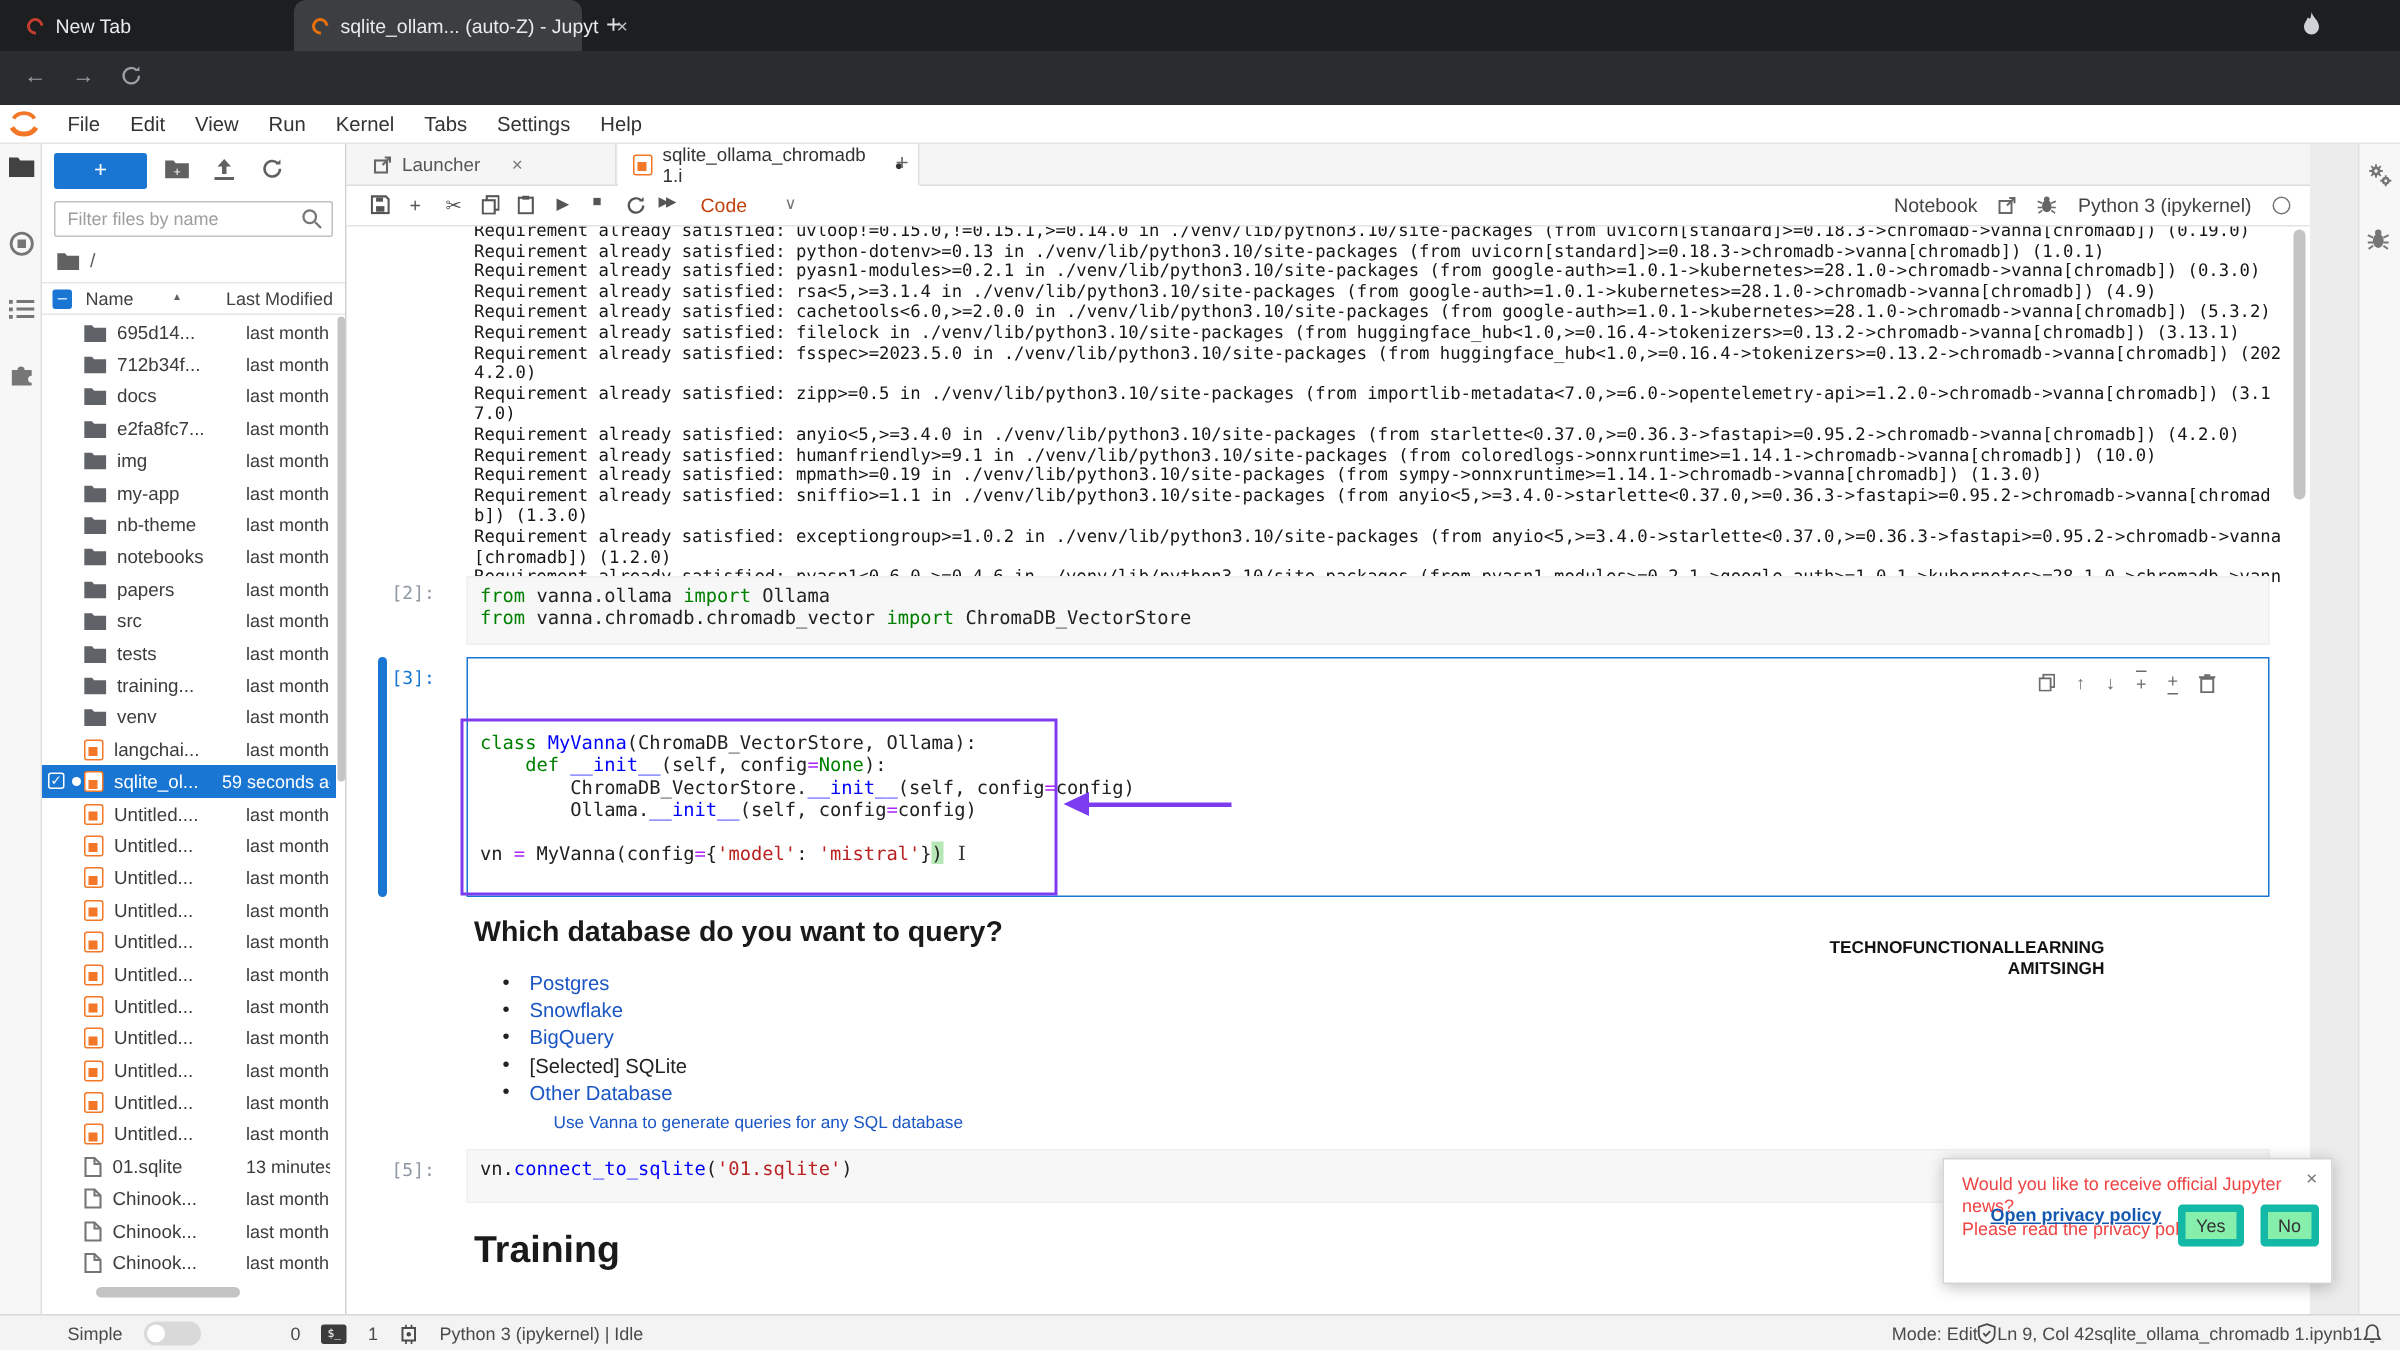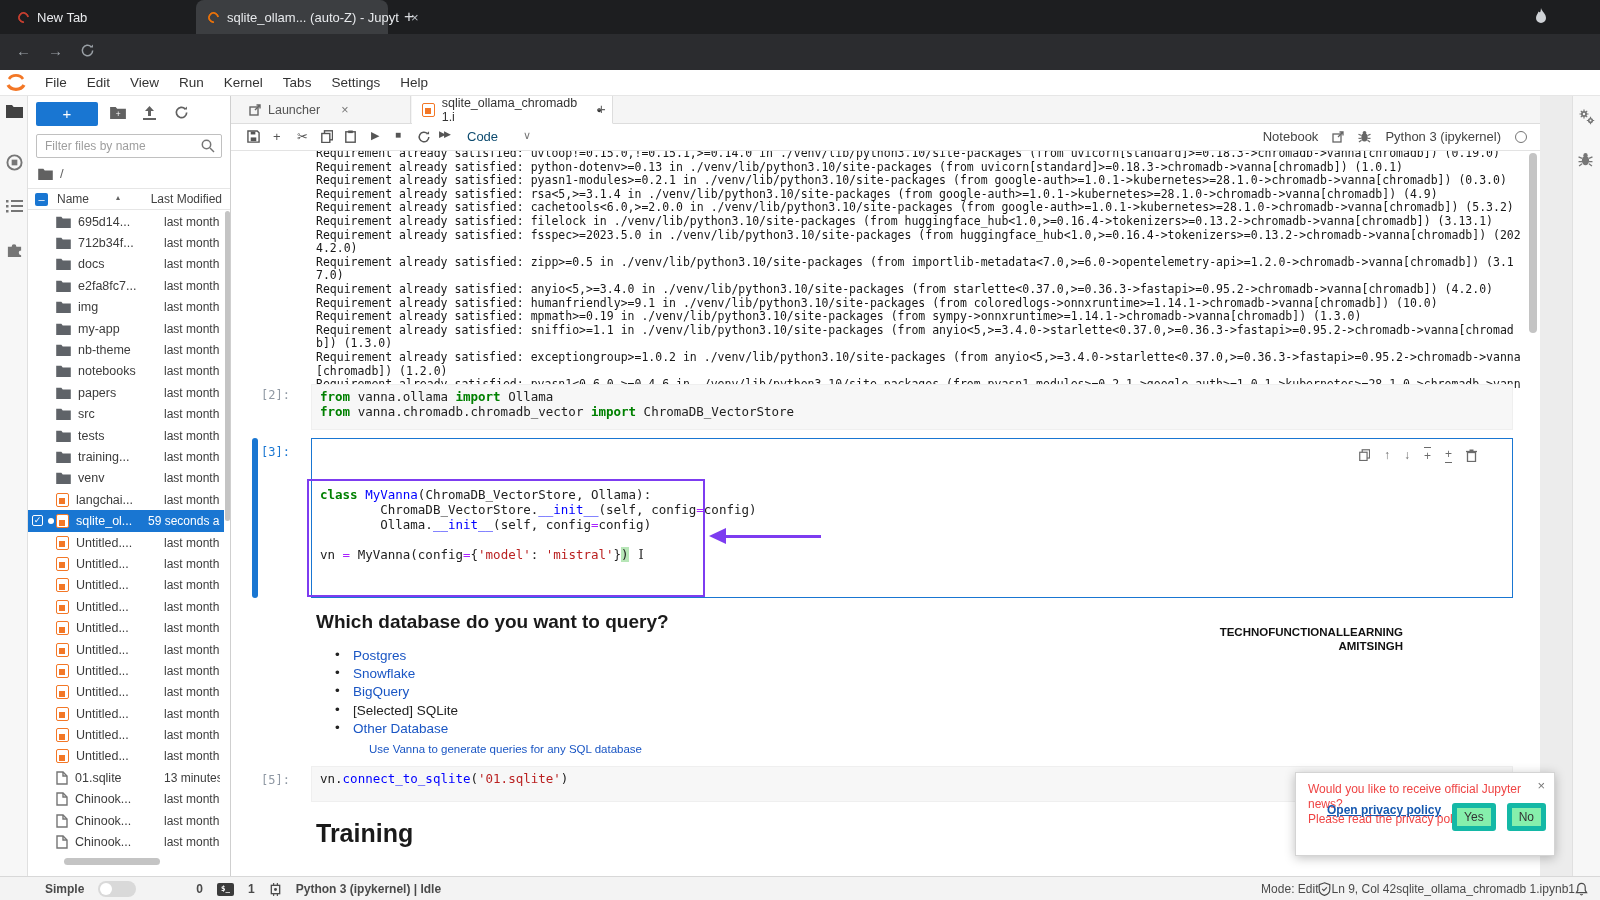--- a/index.html
+++ b/index.html
@@ -84,33 +84,33 @@
           font-size:12.5px; color:#555; padding:0 10px; border-right:1px solid #ddd; }
   .dtab.active { background:#fff; color:#333; border-bottom:1px solid #fff; }
   .dtab .dclose { color:#777; margin-left:14px; }
   .dirty-dot { font-size:9px; color:#333; }
   #dock-plus { position:absolute; left:366px; top:4px; color:#666; font-size:15px; }
 
   
   #nb-toolbar { position:absolute; left:0; top:28px; width:1310px; height:27px; background:#fff;
                 border-bottom:1px solid #e3e3e3; font-size:13px; color:#444; }
   .tb-ico { position:absolute; top:5px; color:#555; font-size:13px; }
-  #tb-celltype { position:absolute; left:236px; top:5px; font-size:13px; color:#0c4a6e; }
+  #tb-celltype { position:absolute; left:236px; top:5px; font-size:13px; color:#c2410c; }
   #tb-chevron { position:absolute; left:292px; top:5px; color:#777; font-size:11px; }
   #tb-right { position:absolute; right:14px; top:5px; display:flex; align-items:center; gap:14px; font-size:13px; color:#444; }
   #kernel-circle { width:12px; height:12px; border:1.5px solid #757575; border-radius:50%; }
 
   
   #nb-content { position:absolute; left:0; top:55px; width:1310px; height:725px; overflow:hidden; }
   #pip-output { position:absolute; left:85px; top:-4px; width:1207px; font-size:11.5px; line-height:13.6px;
                 color:#161616; white-space:pre-wrap; word-break:break-all; }
   .prompt { position:absolute; width:52px; text-align:left; font-size:12px; color:#8f98a3; }
   .editor { position:absolute; left:80px; width:1202px; background:#f7f7f7; border:1px solid #efefef; padding:5px 8px; }
   .cl { font-size:12.5px; line-height:14.8px; white-space:pre; }
-  .tk-p { color:#212121; } .tk-kw { color:#008000; font-weight:bold; }
+  .tk-p { color:#212121; } .tk-kw { color:#008000; font-weight:normal; }
   .tk-def { color:#0000ff; } .tk-op { color:#aa22ff; } .tk-str { color:#ba2121; }
   .tk-hl { color:#212121; background:#b7e6b7; }
   .tk-cur { color:#333; font-family:"DejaVu Serif", serif; margin-left:10px; font-size:13px; } #cell2.editor { top:233px; height:46px; } #cell3.editor { top:287px; height:160px; background:#fff; border:1.5px solid #1976d2; }
   #cell3-bar { position:absolute; left:21px; top:287px; width:6px; height:160px; background:#1976d2; border-radius:3px; } #cell5.editor { top:615px; height:36px; }
   #cell3-toolbar { position:absolute; left:1128px; top:296px; display:flex; gap:14px; align-items:center; color:#6b6b6b; }
   #cell3-toolbar span { font-size:12px; }
 
   #purple-box { position:absolute; left:76px; top:328px; width:398px; height:118px; border:2px solid #7d3cf0; }
   #purple-arrow-line { position:absolute; left:494px; top:384px; width:96px; height:3px; background:#7d3cf0; }
   #purple-arrow-head { position:absolute; left:478px; top:377px; width:0; height:0;
@@ -138,21 +138,21 @@
                 border:1px solid #d4d4d4; box-shadow:0 2px 10px rgba(0,0,0,.25); z-index:60; padding:9px 12px; }
   #news-popup .ntext { font-size:12px; color:#ef4444; line-height:15px; width:215px; }
   #news-close { position:absolute; right:9px; top:5px; color:#777; font-size:13px; }
   #news-actions { position:absolute; right:8px; bottom:24px; display:flex; gap:11px; align-items:flex-start; }
   #news-link { font-size:12px; color:#1558b0; text-decoration:underline; font-weight:bold; }
   .news-btn { font-size:12px; color:#333; background:#86efac; border:5px solid #14b8a6; border-radius:3px; padding:2px 7px; }
 
   
   #status-bar { position:absolute; left:0; top:876px; width:1600px; height:24px; background:#f3f3f3;
                 border-top:1px solid #d8d8d8; font-size:12px; color:#4a4a4a; }
-  #sb-left { position:absolute; left:45px; top:0; height:24px; display:flex; align-items:center; gap:14px;font-weight:bold; }
+  #sb-left { position:absolute; left:45px; top:0; height:24px; display:flex; align-items:center; gap:14px; }
   #sb-toggle { width:38px; height:16px; border-radius:8px; background:#d9d9d9; position:relative; }
   #sb-toggle::after { content:""; position:absolute; left:2px; top:2px; width:12px; height:12px; border-radius:50%; background:#fff; }
   #term-badge { width:17px; height:13px; background:#3b3b3b; border-radius:2px; color:#fff; font-size:7.5px;
                 text-align:center; line-height:12px; font-family:"DejaVu Sans Mono",monospace; }
   #sb-right { position:absolute; right:12px; top:0; height:24px; display:flex; align-items:center; }
 
   svg { display:block; }
 </style>
 </head>
 <body>
@@ -697,20 +697,21 @@
           <div class="cl"><span class="tk-kw">from</span><span class="tk-p"> vanna.chromadb.chromadb_vector </span><span class="tk-kw">import</span><span class="tk-p"> ChromaDB_VectorStore</span></div>
         </div>
 
       <div id="cell3-bar"></div>
       <div class="prompt mono" style="left:30px; top:294px; color:#1976d2;">[3]:</div>
       <div class="editor mono" id="cell3" style="top:287px; height:160px; background:#fff; border:1.5px solid #1976d2;">
           <div class="cl">&nbsp;</div>
           <div class="cl">&nbsp;</div>
           <div class="cl">&nbsp;</div>
           <div class="cl"><span class="tk-kw">class</span><span class="tk-p"> </span><span class="tk-def">MyVanna</span><span class="tk-p">(ChromaDB_VectorStore, Ollama):</span></div>
+          <div class="cl"><span class="tk-p">    </span><span class="tk-kw">def</span><span class="tk-p"> </span><span class="tk-def">__init__</span><span class="tk-p">(self, config</span><span class="tk-op">=</span><span class="tk-kw">None</span><span class="tk-p">):</span></div>
           <div class="cl"><span class="tk-p">        ChromaDB_VectorStore.</span><span class="tk-def">__init__</span><span class="tk-p">(self, config</span><span class="tk-op">=</span><span class="tk-p">config)</span></div>
           <div class="cl"><span class="tk-p">        Ollama.</span><span class="tk-def">__init__</span><span class="tk-p">(self, config</span><span class="tk-op">=</span><span class="tk-p">config)</span></div>
           <div class="cl">&nbsp;</div>
           <div class="cl"><span class="tk-p">vn </span><span class="tk-op">=</span><span class="tk-p"> MyVanna(config</span><span class="tk-op">=</span><span class="tk-p">{</span><span class="tk-str">'model'</span><span class="tk-p">: </span><span class="tk-str">'mistral'</span><span class="tk-p">}</span><span class="tk-hl">)</span><span class="tk-cur">I</span></div>
         </div>
       <div id="cell3-toolbar">
         <span>
           <svg width="11" height="12" viewBox="0 0 12 13">
               <rect x="3.5" y="0.8" width="8" height="9" fill="none" stroke="#6b6b6b" stroke-width="1.3"></rect>
               <rect x="0.8" y="3.5" width="8" height="9" fill="#fff" stroke="#6b6b6b" stroke-width="1.3"></rect>

